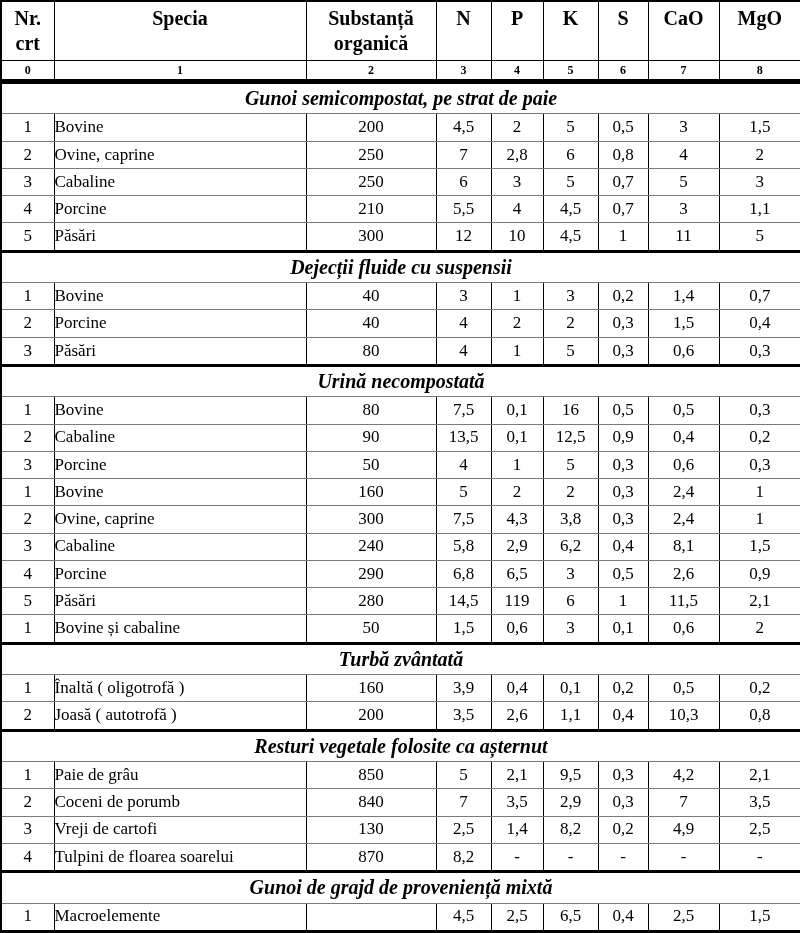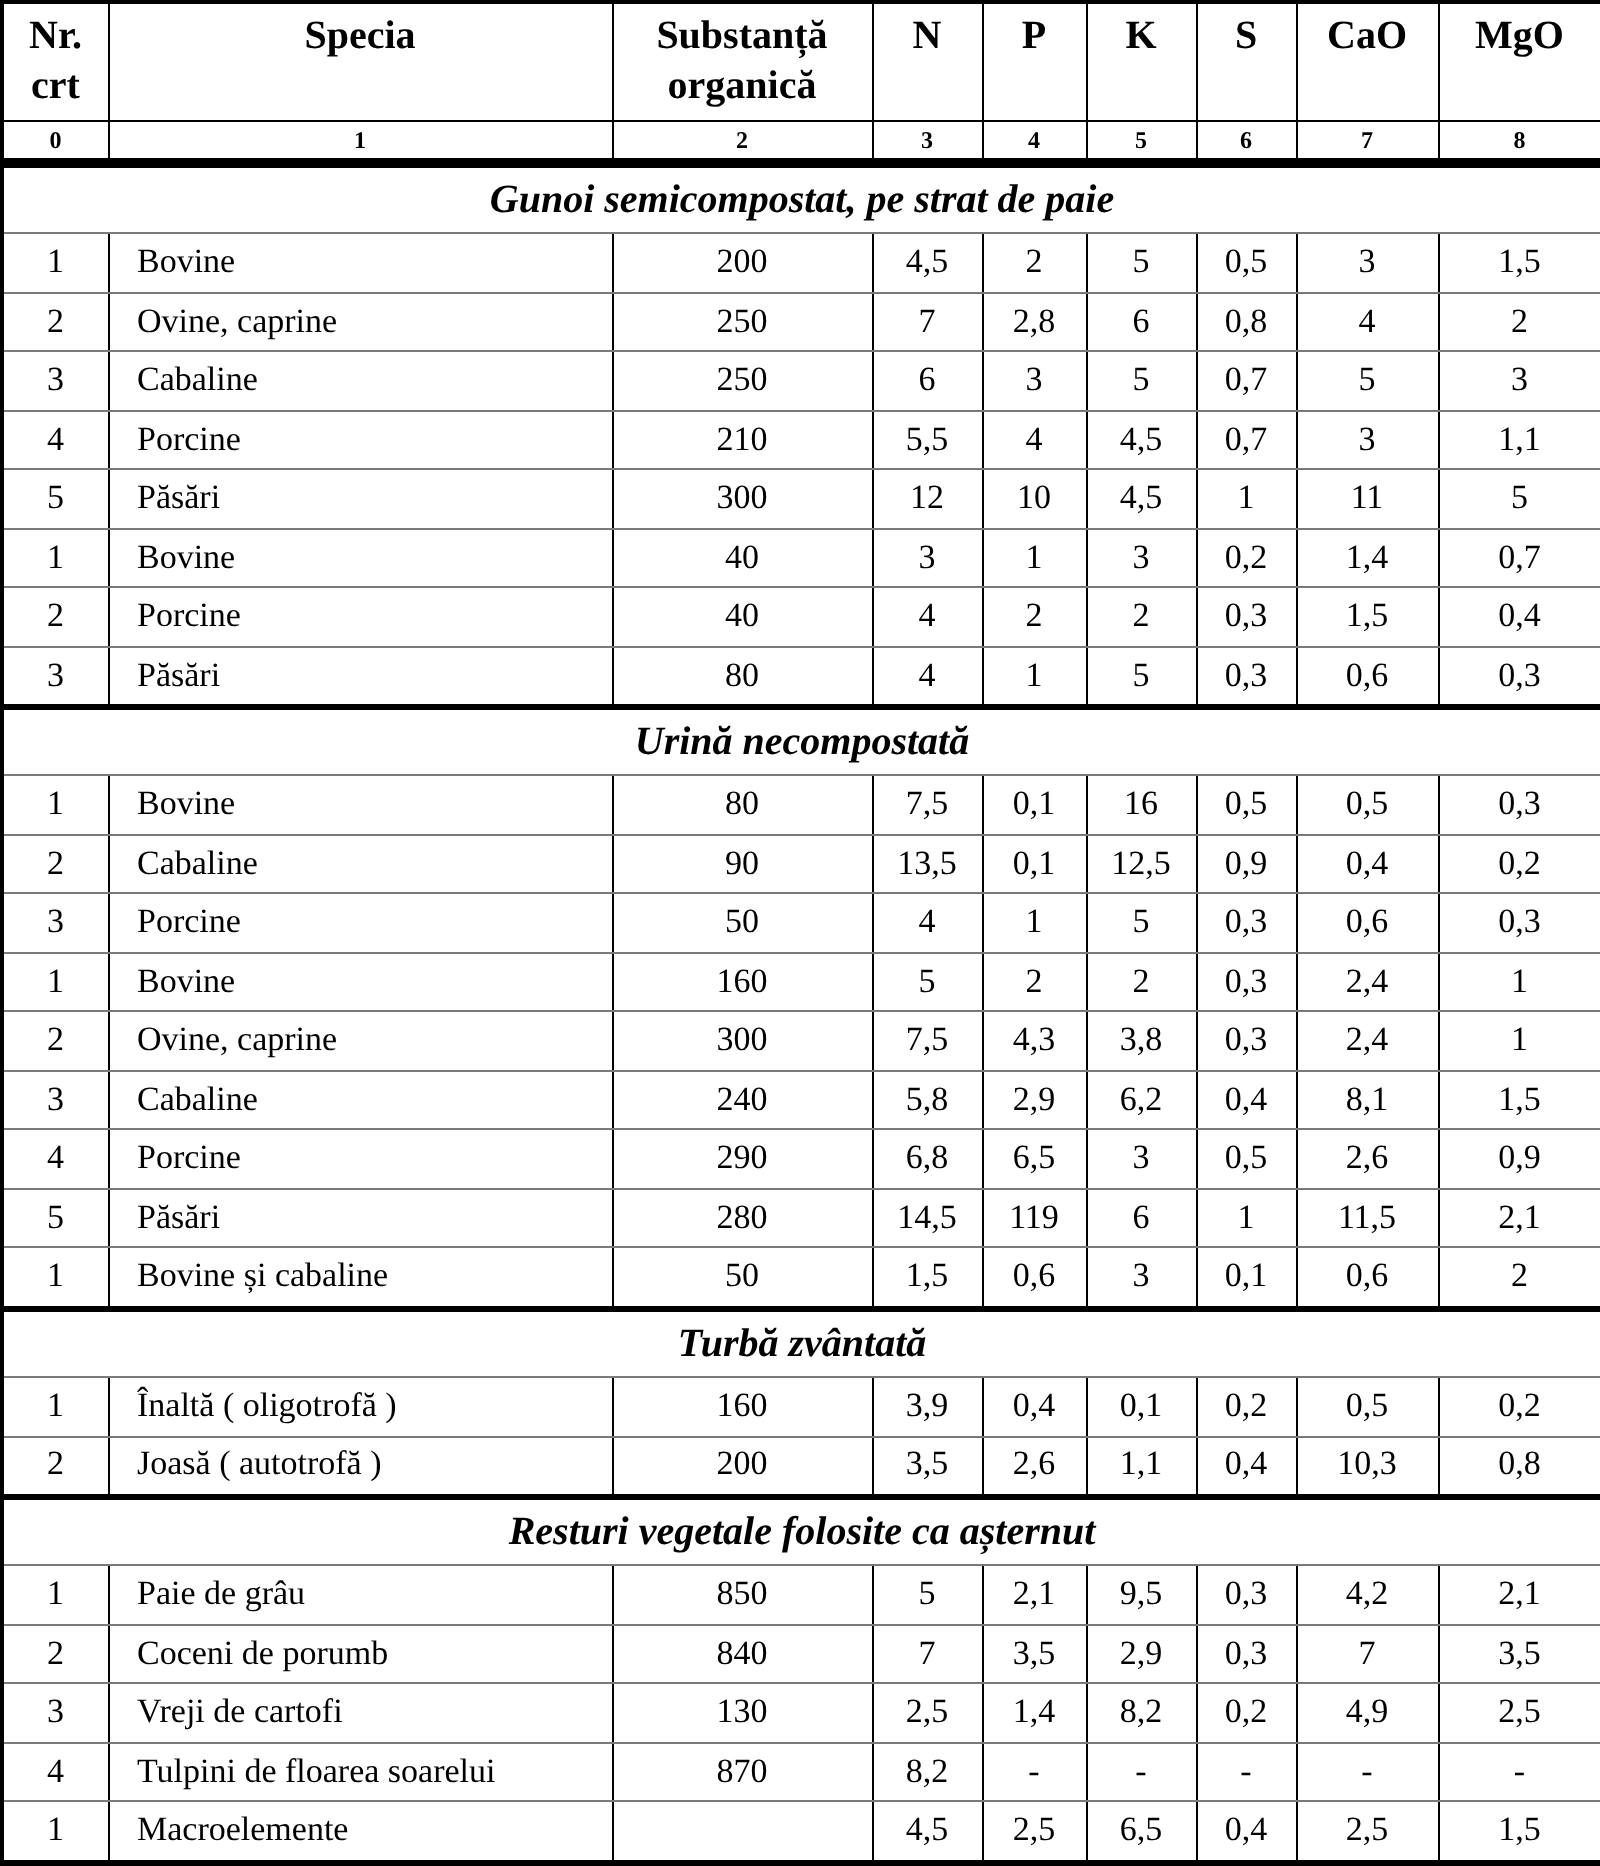--- a/index.html
+++ b/index.html
@@ -69,21 +69,20 @@
   
   tr.data td {
     height: 25px;
     font-size: 17px;
     text-align: center;
     vertical-align: middle;
     line-height: 1.1;
   }
   tr.data td.specia {
     text-align: left;
-    padding-left: 14px;
   }
 </style>
 </head>
 <body>
 
 <table class="nutrients">
   <colgroup>
     <col style="width:53px">
     <col style="width:252px">
     <col style="width:130px">
@@ -172,20 +171,23 @@
         <td>5</td>
         <td class="specia">Păsări</td>
         <td>300</td>
         <td>12</td>
         <td>10</td>
         <td>4,5</td>
         <td>1</td>
         <td>11</td>
         <td>5</td>
       </tr>
+      <tr class="section">
+        <td colspan="9">Dejecții fluide cu suspensii</td>
+      </tr>
       <tr class="data">
         <td>1</td>
         <td class="specia">Bovine</td>
         <td>40</td>
         <td>3</td>
         <td>1</td>
         <td>3</td>
         <td>0,2</td>
         <td>1,4</td>
         <td>0,7</td>
@@ -379,20 +381,23 @@
         <td>4</td>
         <td class="specia">Tulpini de floarea soarelui</td>
         <td>870</td>
         <td>8,2</td>
         <td>-</td>
         <td>-</td>
         <td>-</td>
         <td>-</td>
         <td>-</td>
       </tr>
+      <tr class="section">
+        <td colspan="9">Gunoi de grajd de proveniență mixtă</td>
+      </tr>
       <tr class="data">
         <td>1</td>
         <td class="specia">Macroelemente</td>
         <td></td>
         <td>4,5</td>
         <td>2,5</td>
         <td>6,5</td>
         <td>0,4</td>
         <td>2,5</td>
         <td>1,5</td>

